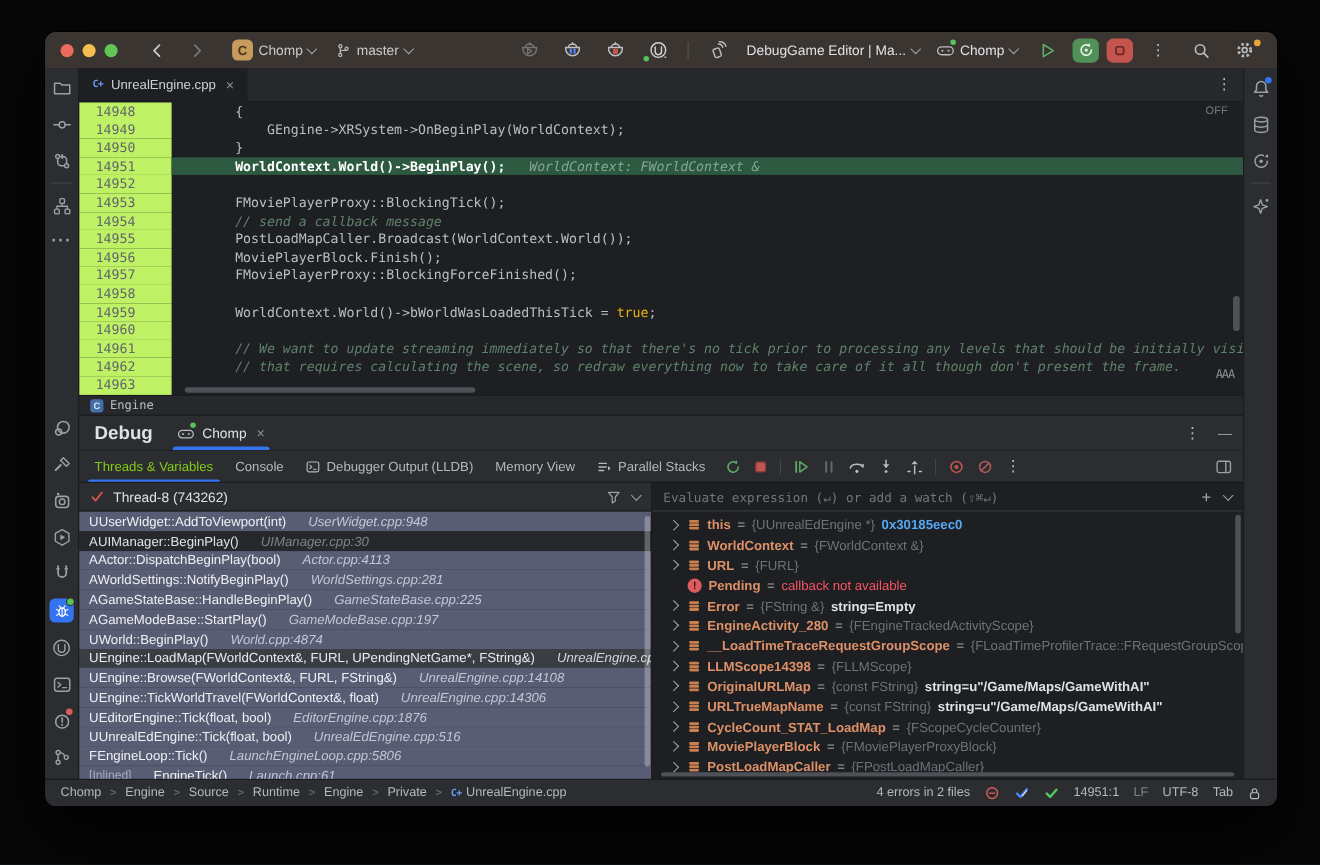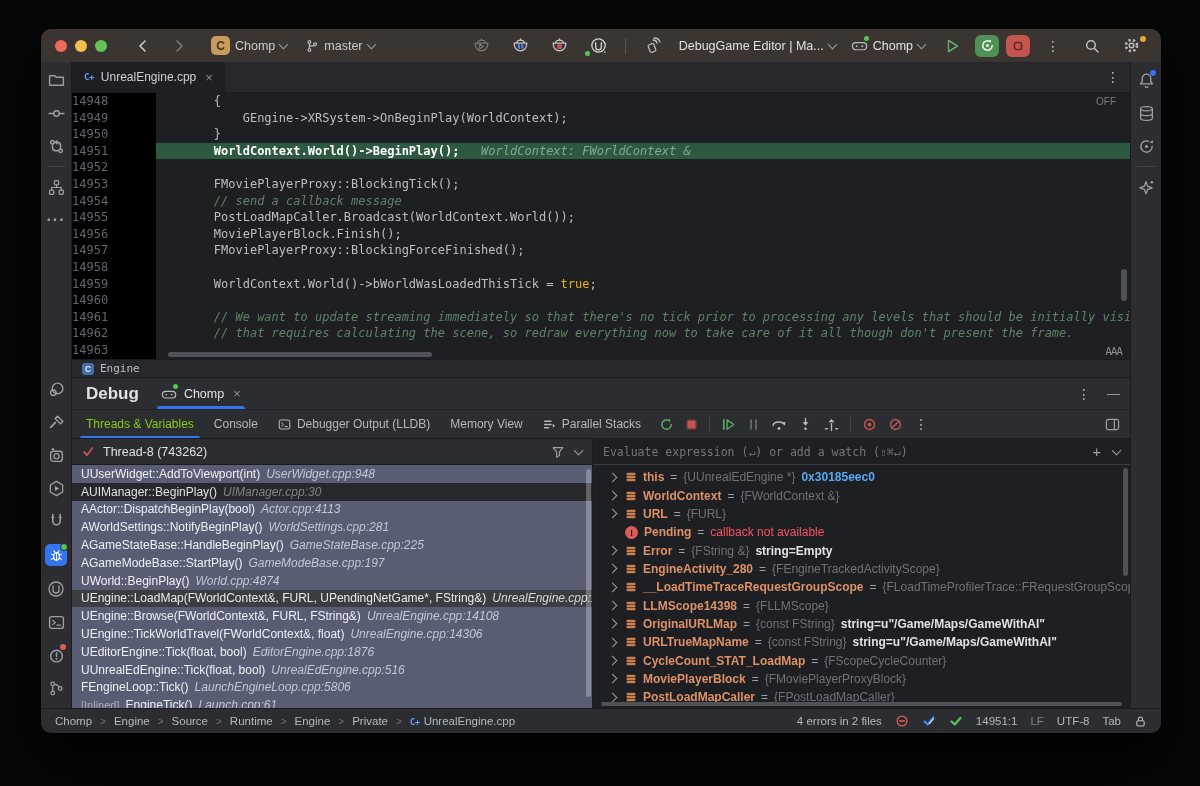--- a/index.html
+++ b/index.html
@@ -47,28 +47,28 @@
   
   .tabstrip{height:30px;flex:0 0 auto;background:#26282c;display:flex;align-items:stretch;border-bottom:1px solid #1a1b1e}
   .etab{background:#1e1f22;display:flex;align-items:center;gap:7px;padding:0 12px;color:#ced0d6;font-size:12px}
   .fic{color:#699bf7;font-weight:bold;font-size:9px;letter-spacing:-.5px;font-family:"DejaVu Sans Mono",monospace}
   .closex{color:#8a8e94;font-size:13px;margin-left:2px}
   .strip-right{margin-left:auto;display:flex;align-items:center;padding-right:10px}
   
   .editor{height:266px;flex:0 0 auto;position:relative;overflow:hidden;
           font-family:"DejaVu Sans Mono",monospace;font-size:12px}
   .code-line{display:flex;height:16.6px;line-height:16.6px;white-space:pre}
-  .gutter{flex:0 0 66px;text-align:left;padding-right:18px;color:#61656d;background:#000000}
+  .gutter{flex:0 0 66px;text-align:center;padding-right:18px;color:#61656d;background:#bef264}
   .codetxt{flex:1;color:#bcbec4;min-width:0;overflow:hidden}
   .code-line.exec .codetxt{background:#2c5940;color:#fff;font-weight:bold}
   .s-cm{color:#5f826b;font-style:italic}
   .s-k{color:#eab308}
   .s-h{color:#85a794;font-style:italic;font-weight:normal}
   .off-label{position:absolute;top:3px;right:14px;color:#767a82;font-size:10px;font-family:"Liberation Sans",sans-serif}
-  .aaa{position:absolute;bottom:1px;right:8px;color:#8a8e94;font-size:11px;letter-spacing:-1px}
+  .aaa{position:absolute;bottom:12px;right:8px;color:#8a8e94;font-size:11px;letter-spacing:-1px}
   .vthumb{position:absolute;right:3px;top:176px;width:6px;height:32px;background:#4e5157;border-radius:3px}
   .hthumb{position:absolute;left:96px;bottom:2px;width:264px;height:5px;background:#4e5157;border-radius:3px}
   
   .sticky{height:17px;flex:0 0 auto;background:#26282b;border-top:1px solid #1a1b1e;display:flex;
           align-items:center;gap:6px;padding-left:10px;font-size:11px;color:#bcbec4;
           font-family:"DejaVu Sans Mono",monospace}
   .cls-ic{width:12px;height:12px;border-radius:3px;background:#456fab;color:#dbe6f5;font-size:8.5px;
           display:flex;align-items:center;justify-content:center;font-family:"Liberation Sans",sans-serif;font-weight:bold}
   
   .dbg-header{height:31px;flex:0 0 auto;background:#2b2d30;border-top:1px solid #1a1b1e;display:flex;
@@ -86,21 +86,21 @@
   .act-sep{width:1px;height:15px;background:#43454a}
   .layout-ic{margin-left:auto;margin-right:10px}
   
   .dbg-body{flex:1;min-height:0;display:flex;border-top:1px solid #1a1b1e}
   .frames-pane{width:520px;flex:0 0 auto;display:flex;flex-direction:column;border-right:1px solid #1a1b1e;
                background:#2b2d30;position:relative}
   .thread-row{height:25px;flex:0 0 auto;display:flex;align-items:center;gap:8px;padding:0 10px;
               color:#dfe1e5;font-size:12.5px;border-bottom:1px solid #1a1b1e}
   .thread-right{margin-left:auto;display:flex;align-items:center;gap:10px;color:#9da0a6}
   .frames{flex:1;overflow:hidden}
-  .frame{height:17.8px;display:flex;align-items:center;gap:6px;padding:0 9px;font-size:12px;
+  .frame{height:17.8px;display:flex;align-items:center;gap:20px;padding:0 9px;font-size:12px;
          white-space:nowrap;overflow:hidden}
   .f-lib{background:#595d74}
   .f-lib .f-fn{color:#eef0f4}
   .f-lib .f-loc{color:#c3c6d4;font-style:italic}
   .f-proj{background:#26282b}
   .f-proj .f-fn{color:#dfe1e5}
   .f-proj .f-loc{color:#7f838a;font-style:italic}
   .f-sel{background:#3a3d42}
   .f-sel .f-fn{color:#e8eaee}
   .f-sel .f-loc{color:#d4d6dc;font-style:italic}

